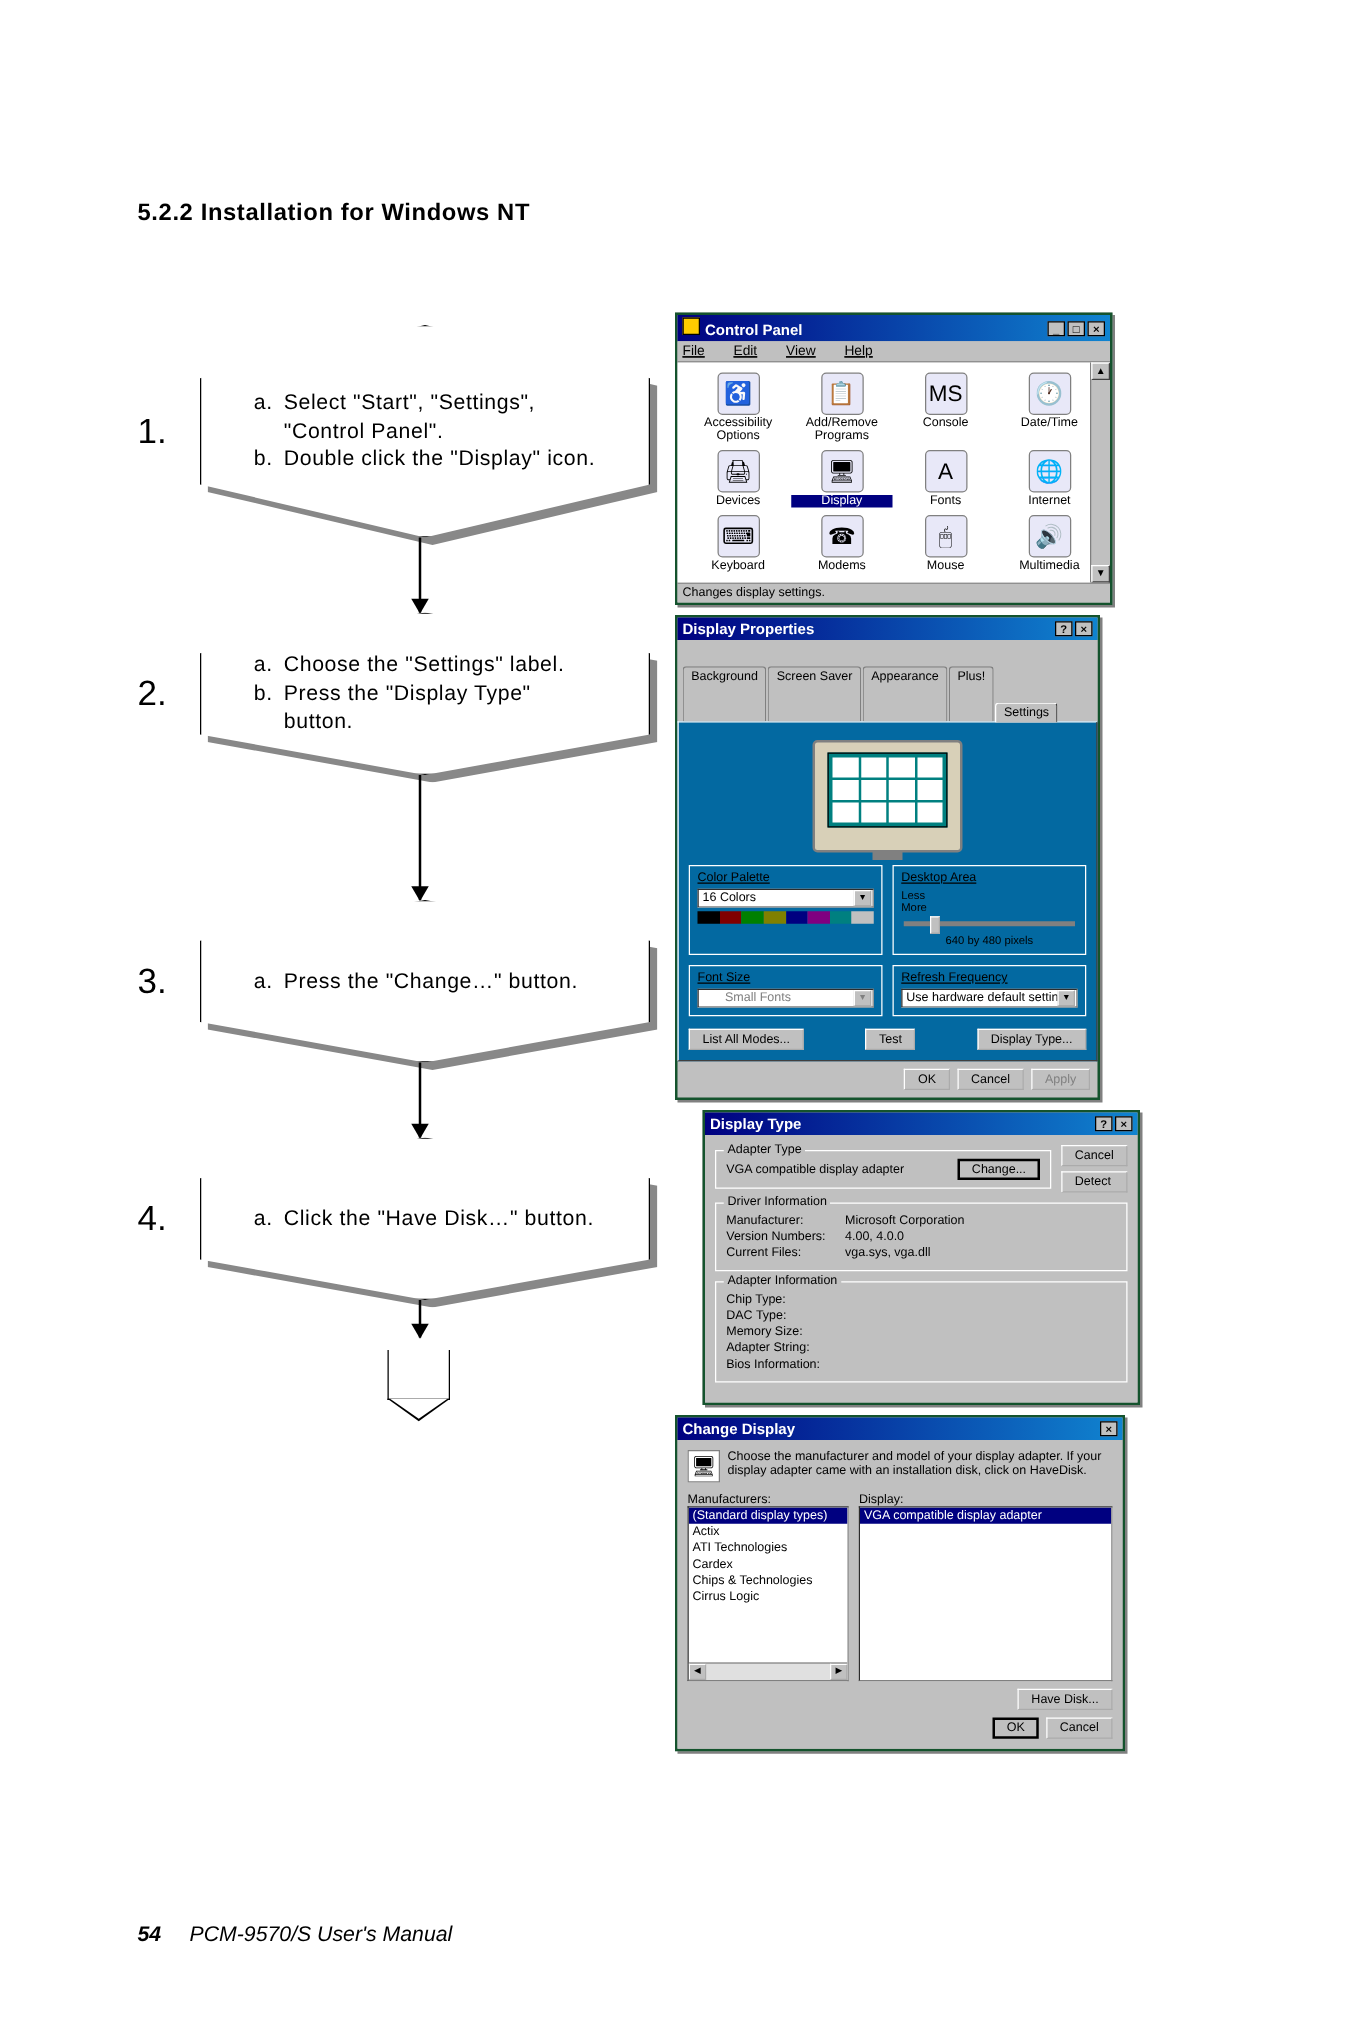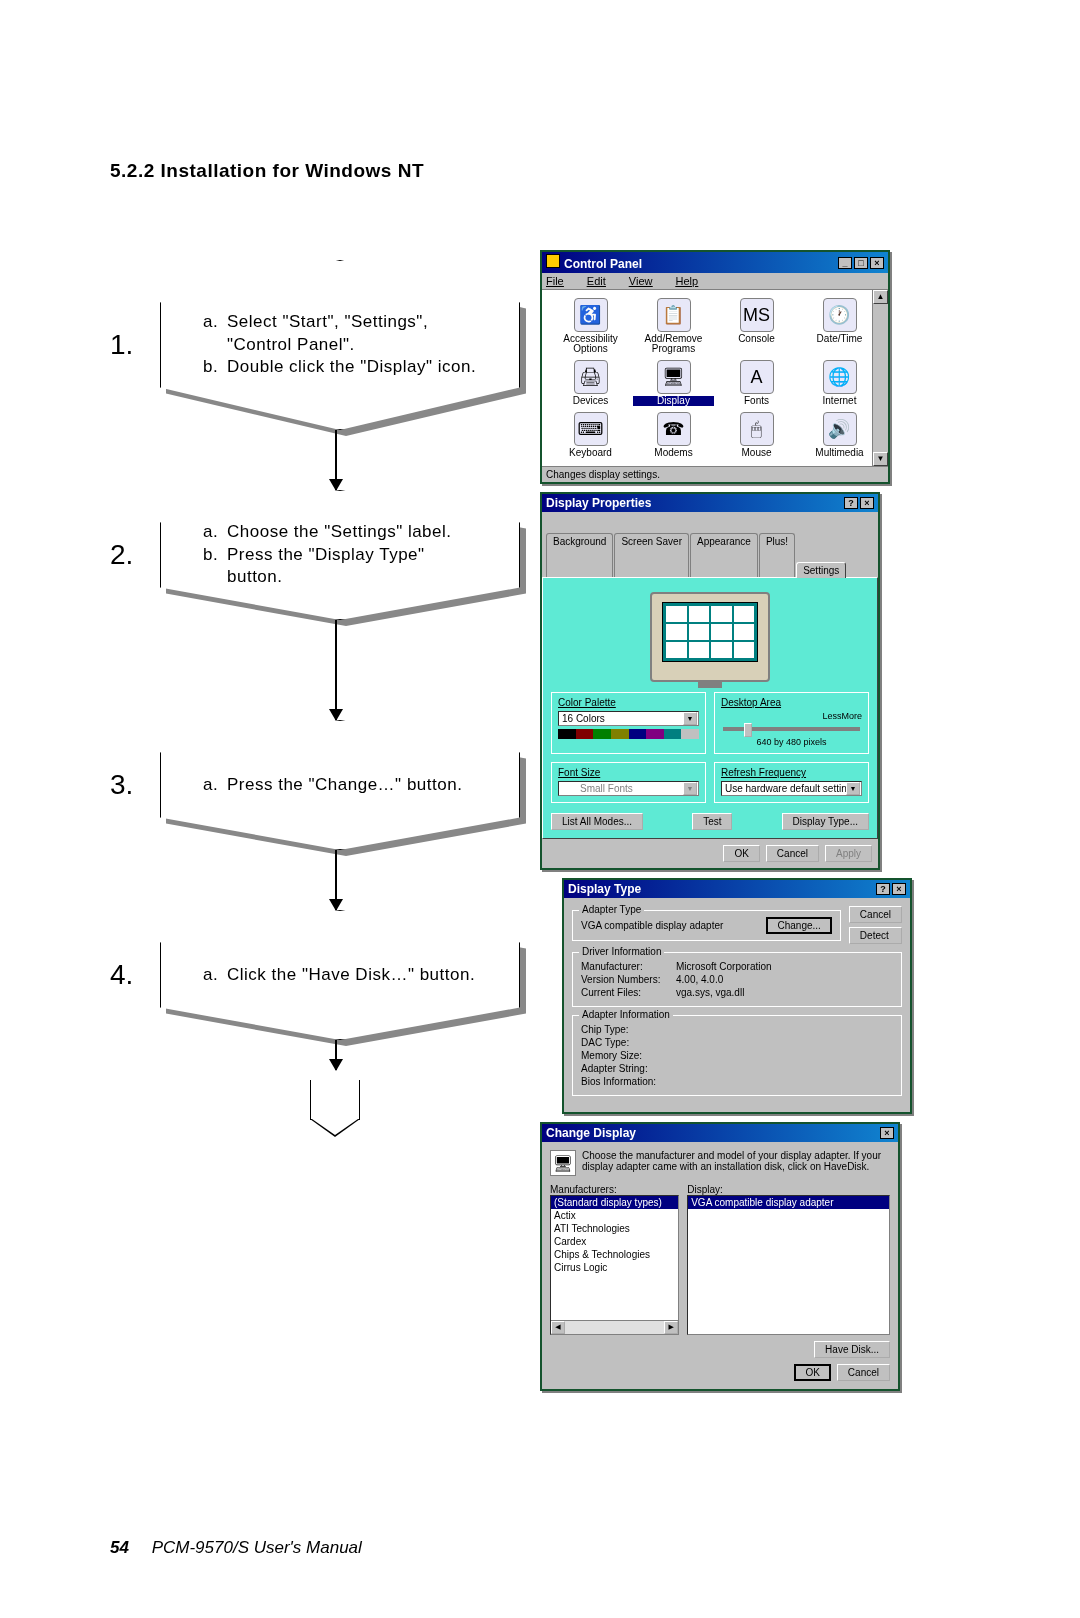--- a/index.html
+++ b/index.html
@@ -149,21 +149,21 @@
   .cp-item .ic { width:34px;height:34px;margin:0 auto 2px;border:1px solid #808080;background:#e8e8f8;border-radius:4px;display:flex;align-items:center;justify-content:center;font-size:18px; }
   .cp-item.sel .lbl { background:#000080;color:#fff;padding:0 2px; }
   .cp-item .lbl { font-size:10px; line-height:1; }
   .statusbar { border-top:1px solid #808080; padding:2px 4px; font-size:10px; background:#c0c0c0; }
 
   
   .dp { margin-top:8px; }
   .dp .tabs { display:flex; background:#c0c0c0; padding-top:21px; padding-left:4px; gap:0; font-size:10px; }
   .dp .tab { padding:2px 6px; border:1px solid #808080; border-bottom:none; background:#c0c0c0; border-top-left-radius:3px; border-top-right-radius:3px; margin-right:1px; }
   .dp .tab.active { background:#c0c0c0; border-color:#fff #404040 #c0c0c0 #fff; position:relative; top:1px;margin-top:28px; }
-  .dp-body { border:1px solid #fff; border-right-color:#404040; border-bottom-color:#404040; padding:8px; background:#5eead4; }
+  .dp-body { border:1px solid #fff; border-right-color:#404040; border-bottom-color:#404040; padding:8px; background:#0369a1; }
   .monitor {
     width:120px;height:90px;margin:6px auto;background:#d8d0b8;border:2px solid #808080;border-radius:4px;position:relative;
   }
   .monitor .screen{ position:absolute; left:10px;top:8px;right:10px;bottom:18px;background:#008080;border:1px solid #000; display:grid; grid-template-columns:repeat(4,1fr); grid-template-rows:repeat(3,1fr); gap:2px; padding:3px;}
   .monitor .screen span{ background:#fff; }
   .monitor::after{content:"";position:absolute;bottom:-8px;left:40%;width:20%;height:8px;background:#808080;}
   .dp-grid{ display:grid; grid-template-columns:1fr 1fr; gap:8px; margin-top:10px; font-size:10px; }
   .fieldset { border:1px groove #fff; padding:4px 6px 6px; }
   .fieldset .lg { font-size:10px; margin-bottom:3px; text-decoration:underline; }
   .dropdown { border:1px inset #808080; background:#fff; padding:1px 14px 1px 3px; font-size:10px; position:relative; }
@@ -402,21 +402,21 @@
                 <span style="background:#008000"></span>
                 <span style="background:#808000"></span>
                 <span style="background:#000080"></span>
                 <span style="background:#800080"></span>
                 <span style="background:#008080"></span>
                 <span style="background:#c0c0c0"></span>
               </div>
           </div>
           <div class="fieldset">
             <div class="lg">Desktop Area</div>
-            <div style="display:flex;justify-content:flex-end;font-size:9px;">
+            <div style="display:flex;justify-content:center;font-size:9px;flex-direction:column;">
                 <span>Less</span>
                 <span>More</span>
               </div>
             <div class="slider"></div>
             <div style="text-align:center;font-size:9px;">640 by 480 pixels</div>
           </div>
           <div class="fieldset">
             <div class="lg">Font Size</div>
             <div class="dropdown" style="color:#808080;padding-left:21px;">Small Fonts</div>
           </div>

